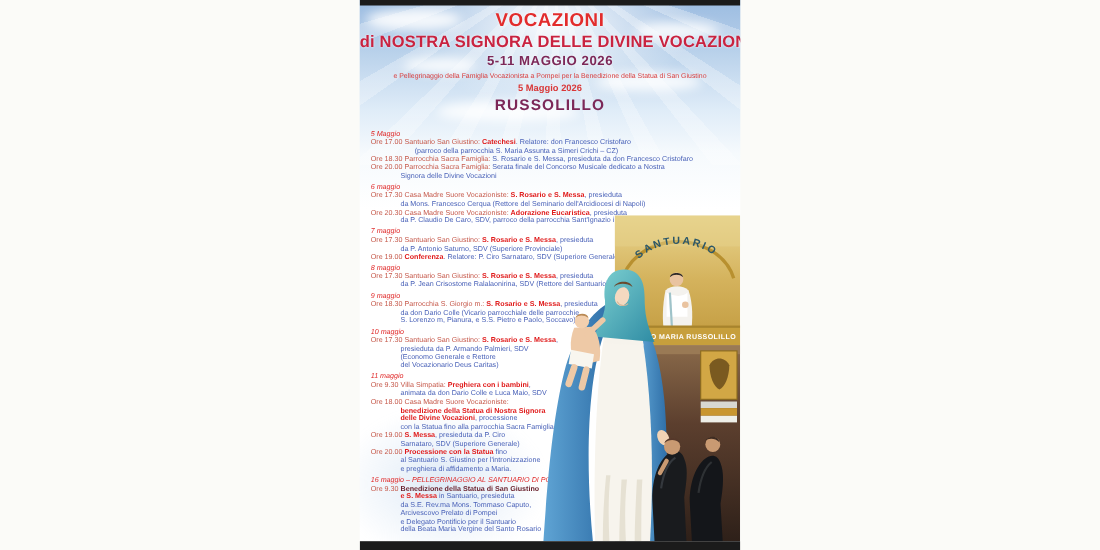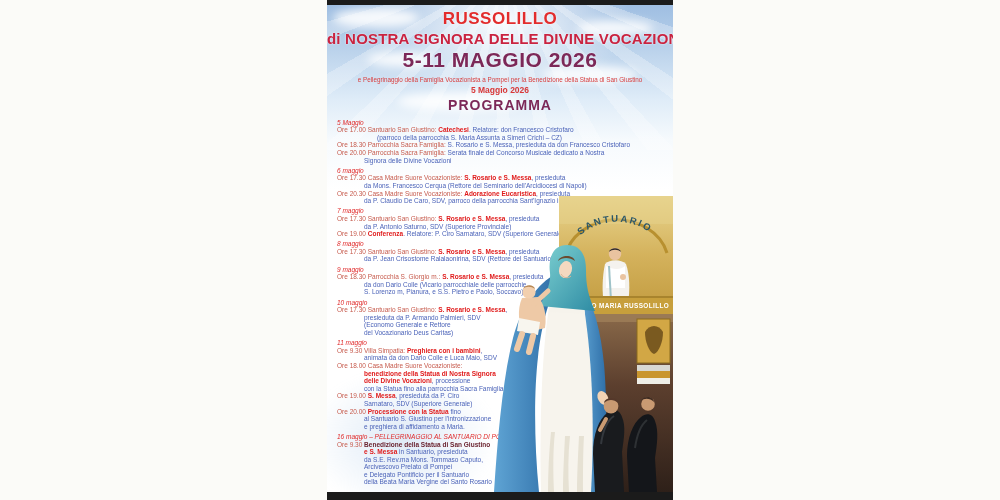--- a/index.html
+++ b/index.html
@@ -16,21 +16,21 @@
         background:radial-gradient(closest-side,rgba(170,200,232,.38),rgba(170,200,232,0));filter:blur(4px);}
   .bar{position:absolute;left:0;width:346px;background:#1b1b1b;z-index:30;}
   .bar.top{top:0;height:5px}
   .bar.bottom{bottom:0;height:8px}
 
   .hdr{position:absolute;left:0;top:9px;width:346px;text-align:center;z-index:5;}
   .h1{font-size:17px;font-weight:bold;color:#e22c2c;letter-spacing:.5px;
       text-shadow:0 0 2px rgba(255,255,255,.9);}
   .h2{font-size:15px;font-weight:bold;color:#c92340;letter-spacing:.2px;margin-top:1px;
       white-space:nowrap;text-shadow:0 0 2px rgba(255,255,255,.9);}
-  .h3{font-size:21px;font-weight:bold;color:#7c2858;margin-top:1px;letter-spacing:.5px;
+  .h3{font-size:12px;font-weight:bold;color:#7c2858;margin-top:1px;letter-spacing:.5px;
       text-shadow:0 0 2px rgba(255,255,255,.9);}
   .h4{font-size:6.3px;color:#d94040;margin-top:4px;}
   .h5{font-size:8.5px;color:#d93838;margin-top:2px;font-weight:bold;}
   .h6{font-size:14px;font-weight:bold;color:#7c2858;margin-top:2px;letter-spacing:1px;}
 
   .program{position:absolute;left:10px;top:116px;width:250px;z-index:6;
            font-size:6.5px;line-height:7.6px;}
   .day-label{color:#e02a2a;font-style:italic;margin-top:2.6px;}
   .p-line{white-space:nowrap;}
   .ind0{margin-left:0}
@@ -51,26 +51,26 @@
     <div class="rays"></div>
     <div class="glow"></div>
     <div class="cloud" style="left:6px;top:8px;width:86px;height:20px"></div>
     <div class="cloud" style="left:250px;top:20px;width:76px;height:17px"></div>
     <div class="cloud" style="left:40px;top:52px;width:66px;height:15px"></div>
     <div class="cloud" style="left:215px;top:66px;width:96px;height:17px"></div>
     <div class="cloud" style="left:70px;top:92px;width:130px;height:19px"></div>
     <div class="mist"></div>
 
     <div class="hdr">
-      <div class="h1">RUSSOLILLO</div>
+      <div class="h1">VOCAZIONI</div>
       <div class="h2">di NOSTRA SIGNORA DELLE DIVINE VOCAZIONI</div>
       <div class="h3">5-11 MAGGIO 2026</div>
       <div class="h4">e Pellegrinaggio della Famiglia Vocazionista a Pompei per la Benedizione della Statua di San Giustino</div>
       <div class="h5">5 Maggio 2026</div>
-      <div class="h6">PROGRAMMA</div>
+      <div class="h6">RUSSOLILLO</div>
     </div>
 
     <div class="program">
         <div class="day-label">5 Maggio</div>
         <div class="p-line ind0"><span class="run-r">Ore 17.00 Santuario San Giustino: </span><span class="run-b">Catechesi</span><span class="run-u">. Relatore: don Francesco Cristofaro</span></div>
         <div class="p-line ind1"><span class="run-u">(parroco della parrocchia S. Maria Assunta a Simeri Crichi – CZ)</span></div>
         <div class="p-line ind0"><span class="run-r">Ore 18.30 Parrocchia Sacra Famiglia: </span><span class="run-u">S. Rosario e S. Messa, presieduta da don Francesco Cristofaro</span></div>
         <div class="p-line ind0"><span class="run-r">Ore 20.00 Parrocchia Sacra Famiglia: </span><span class="run-u">Serata finale del Concorso Musicale dedicato a Nostra</span></div>
         <div class="p-line ind2"><span class="run-u">Signora delle Divine Vocazioni</span></div>
         <div class="day-label">6 maggio</div>

